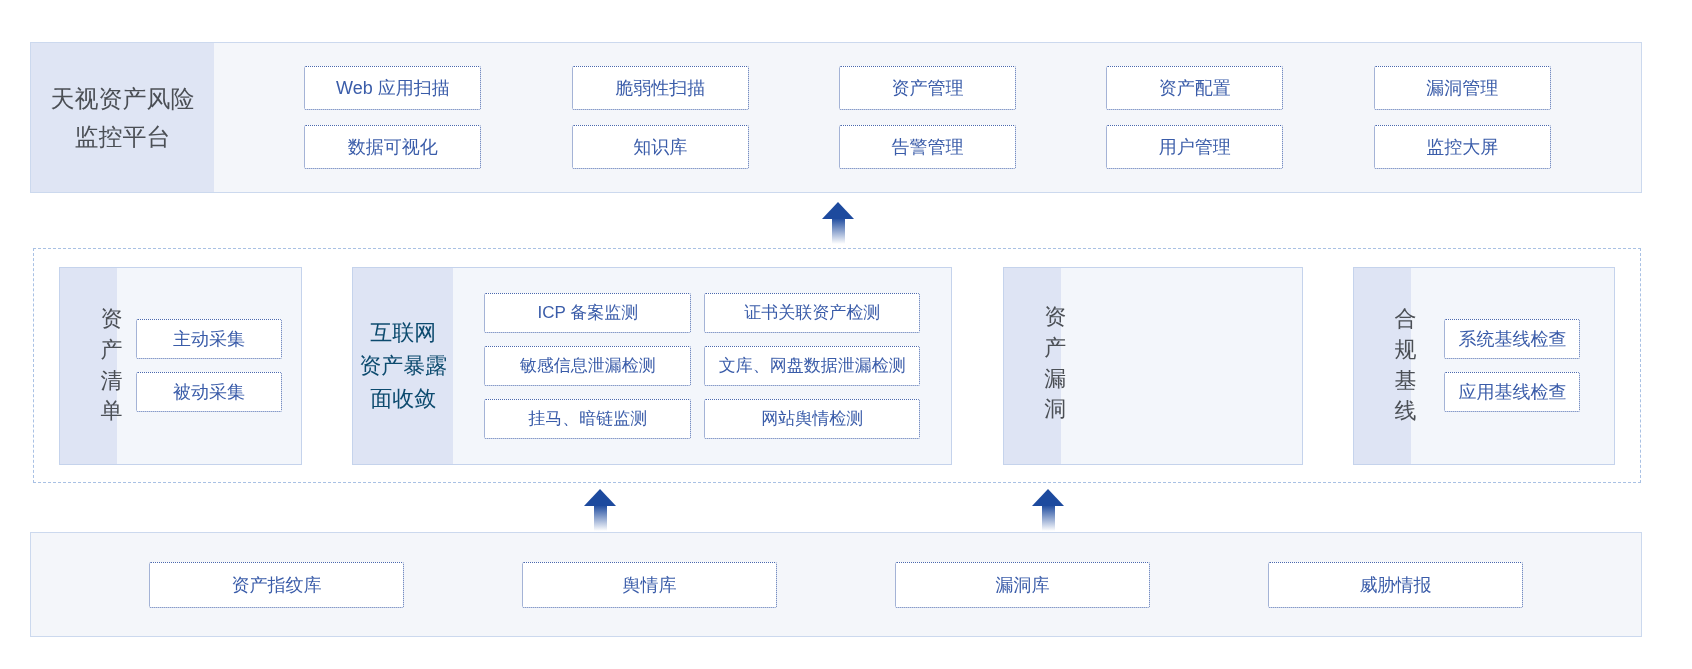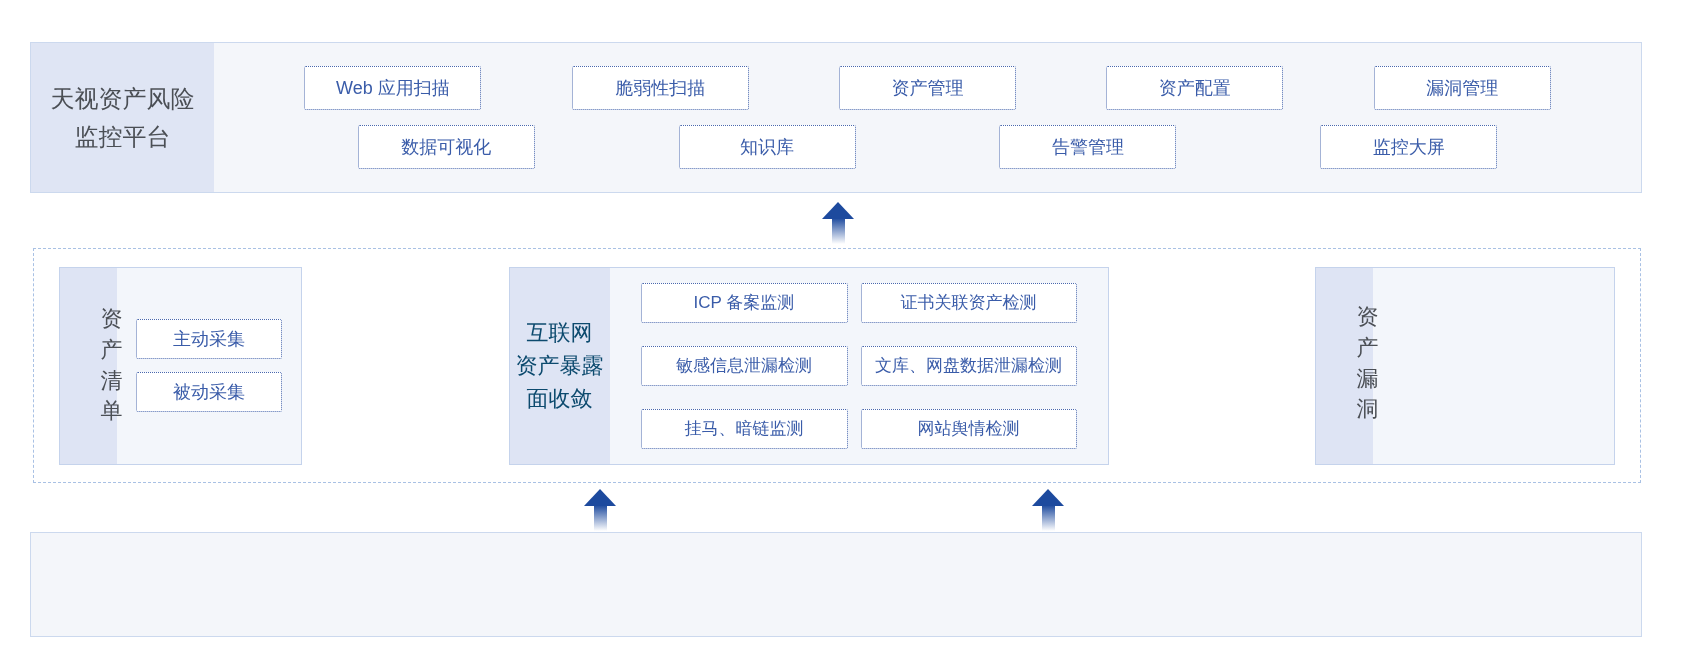--- a/index.html
+++ b/index.html
@@ -42,21 +42,21 @@
              align-items:center; justify-content:center; font-size:22px; color:#0c4a6e;
              font-weight:500; line-height:1.5; text-align:center; }
 
   .group-items { flex:1; display:flex; flex-direction:column; align-items:center;
                  justify-content:center; gap:13px; }
   .chip-g1 { width:146px; height:40px; }
   .chip-g3 { width:188px; height:40px; }
   .chip-g4 { width:136px; height:40px; }
 
   .g2-grid { flex:1; display:grid; grid-template-columns:207px 216px; grid-auto-rows:40px;
-             gap:23px 13px; align-content:center; justify-content:center; }
+             gap:13px 13px; align-content:center; justify-content:center; }
   .chip-g2 { width:100%; height:100%; font-size:17px; }
 
   
   .arrow { position:absolute; width:32px; display:flex; flex-direction:column; align-items:center; }
   .arrow-head { width:0; height:0; border-left:16px solid transparent;
                 border-right:16px solid transparent; border-bottom:17px solid #1d4a9e; }
   .arrow-tail { width:13px; height:26px; margin-top:-1px;
                 background:linear-gradient(to bottom, #1d4a9e, rgba(29,74,158,0)); }
   .arrow-mid { left:822px; top:202px; }
   .arrow-b1  { left:584px; top:489px; }
@@ -77,20 +77,21 @@
         <div class="chip chip-top">Web 应用扫描</div>
         <div class="chip chip-top">脆弱性扫描</div>
         <div class="chip chip-top">资产管理</div>
         <div class="chip chip-top">资产配置</div>
         <div class="chip chip-top">漏洞管理</div>
       </div>
       <div class="prow">
         <div class="chip chip-top">数据可视化</div>
         <div class="chip chip-top">知识库</div>
         <div class="chip chip-top">告警管理</div>
+        <div class="chip chip-top">用户管理</div>
         <div class="chip chip-top">监控大屏</div>
       </div>
     </div>
   </div>
 
   <div class="arrow arrow-mid">
     <div class="arrow-head"></div>
     <div class="arrow-tail"></div>
   </div>
 
@@ -121,28 +122,45 @@
         <div class="chip chip-g2">网站舆情检测</div>
       </div>
     </div>
 
     <div class="group g3">
       <div class="v-strip">
         <div class="v-text">资产漏洞</div>
       </div>
     </div>
 
+    <div class="group g4">
+      <div class="v-strip">
+        <div class="v-text">合规基线</div>
+      </div>
+      <div class="group-items">
+        <div class="chip chip-g4">系统基线检查</div>
+        <div class="chip chip-g4">应用基线检查</div>
+      </div>
+    </div>
 
   </div>
 
   <div class="arrow arrow-b1">
     <div class="arrow-head"></div>
     <div class="arrow-tail"></div>
   </div>
   <div class="arrow arrow-b2">
     <div class="arrow-head"></div>
     <div class="arrow-tail"></div>
   </div>
 
   <div class="band band-bottom">
+    <div class="band-content">
+      <div class="prow">
+        <div class="chip chip-bottom">资产指纹库</div>
+        <div class="chip chip-bottom">舆情库</div>
+        <div class="chip chip-bottom">漏洞库</div>
+        <div class="chip chip-bottom">威胁情报</div>
+      </div>
+    </div>
   </div>
 
 </div>
 
 </body></html>

